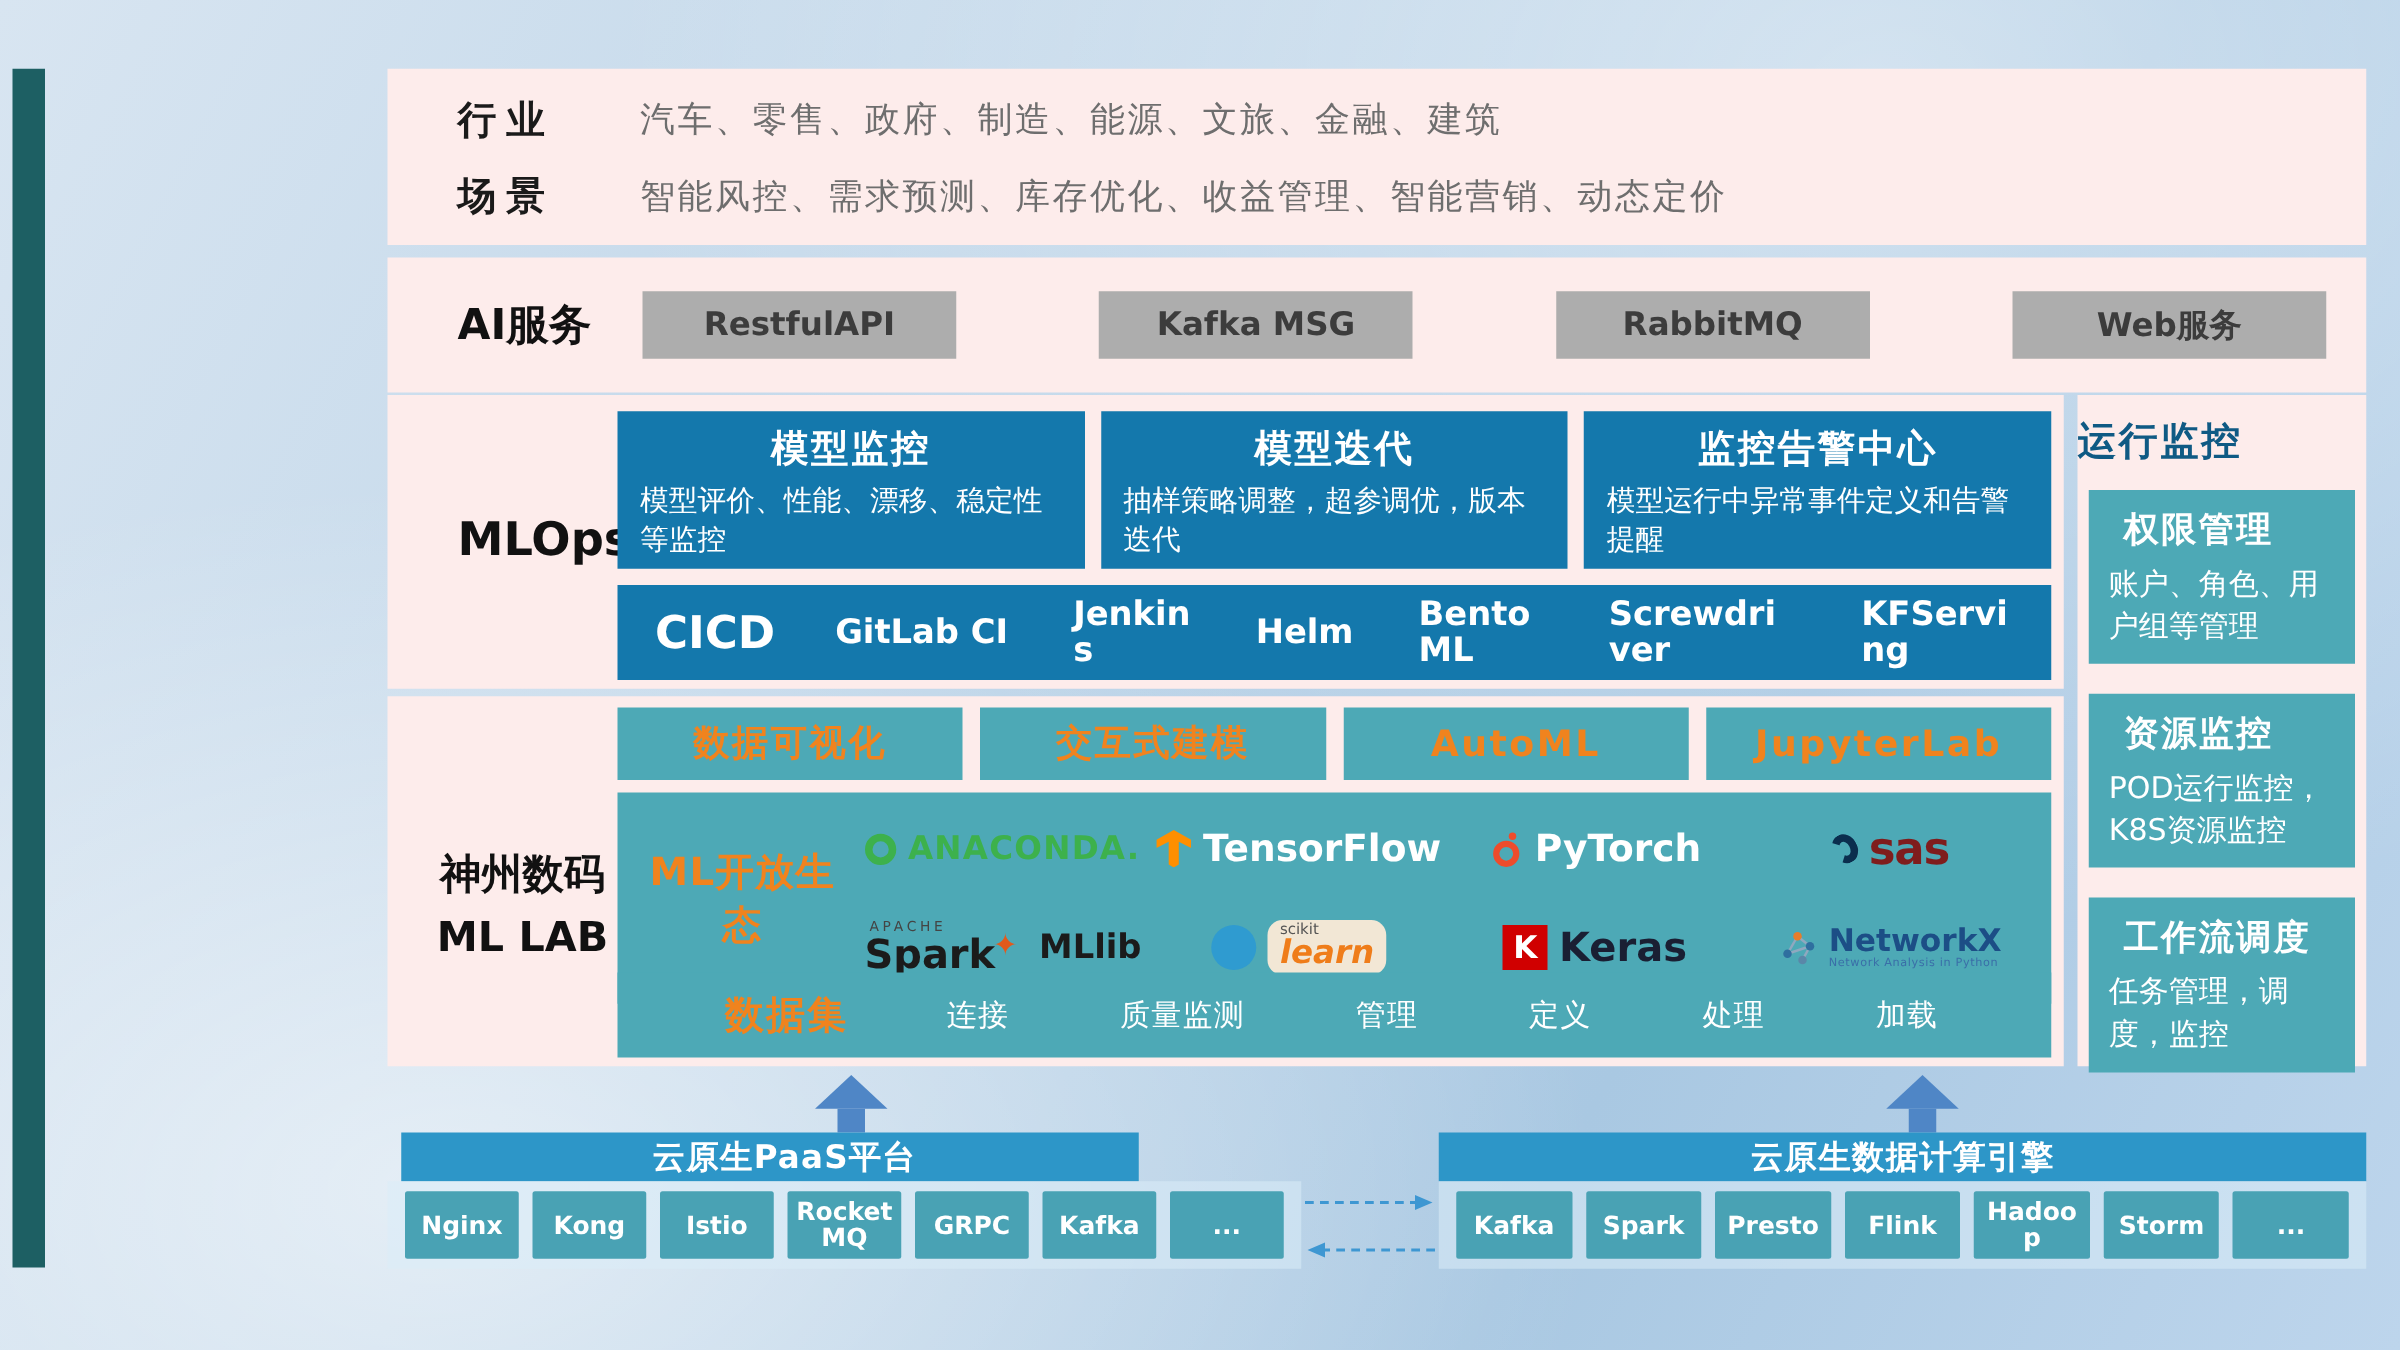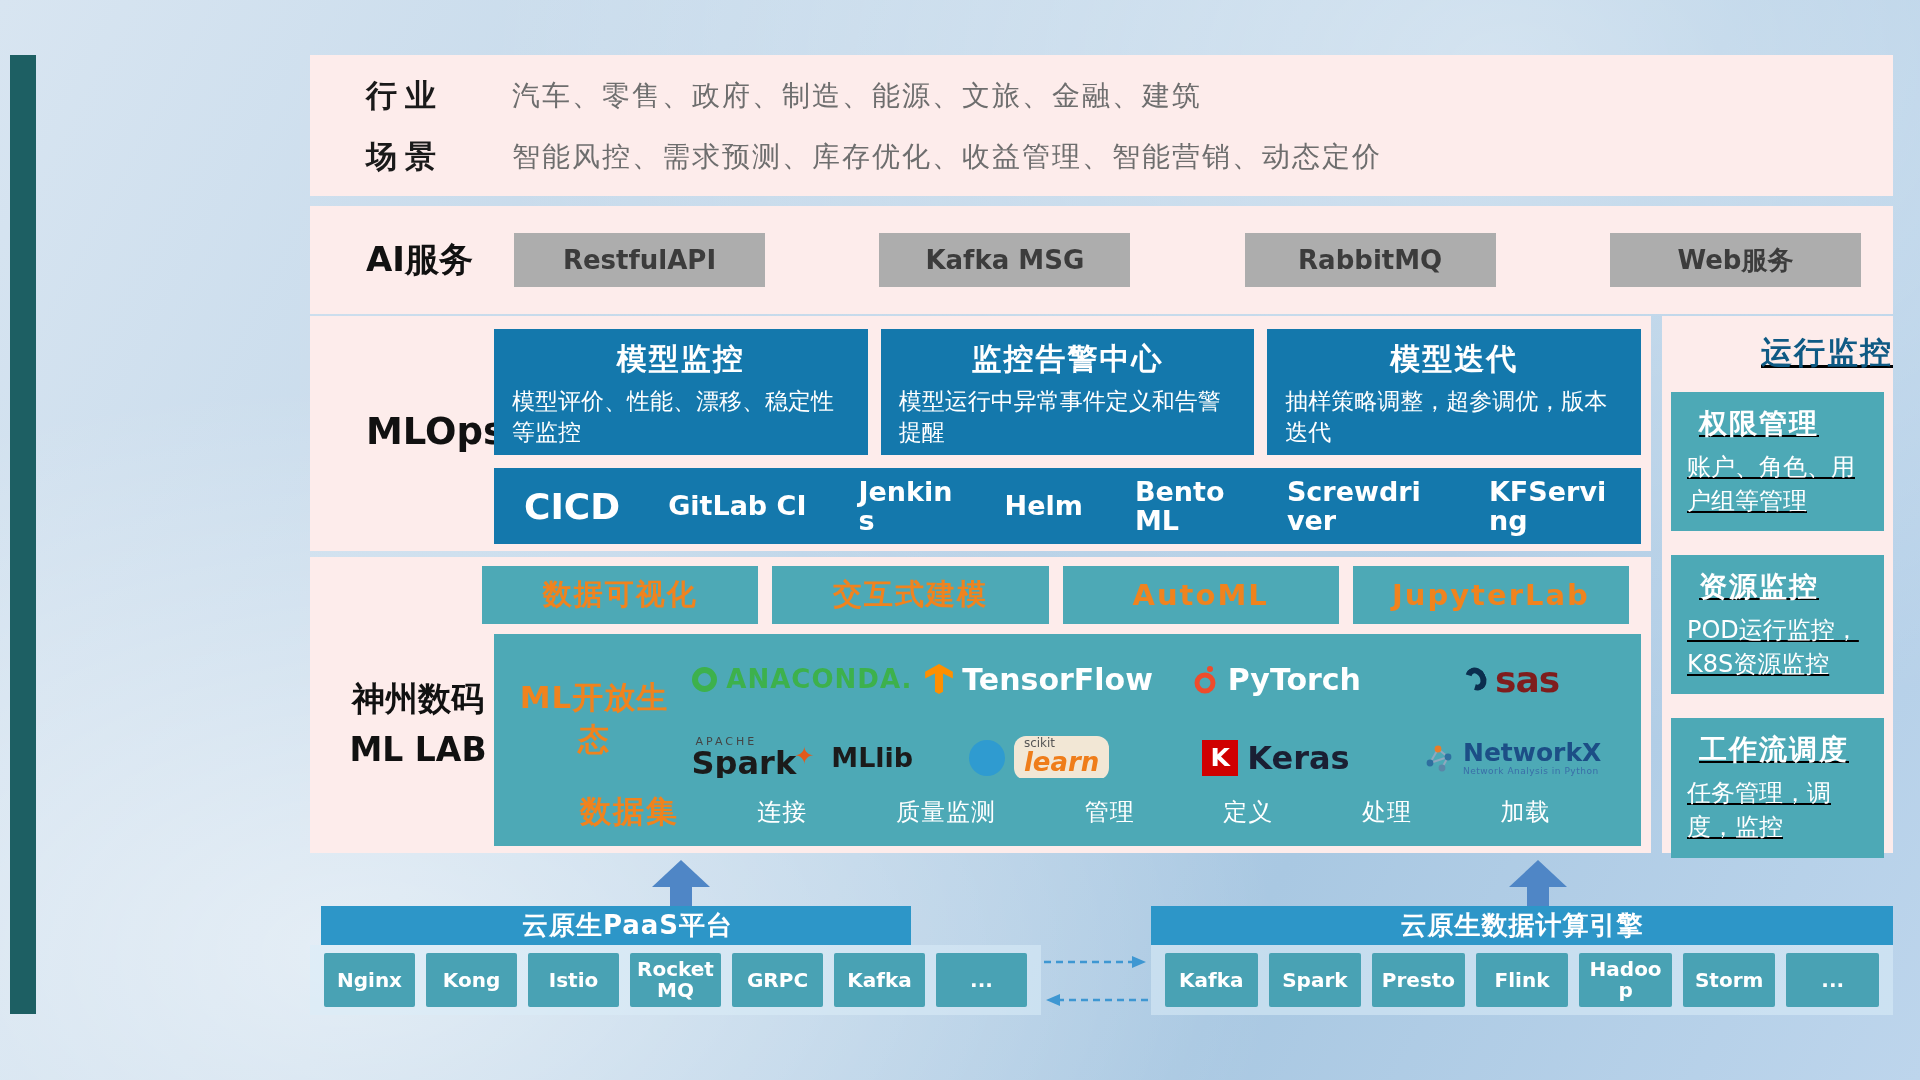--- a/index.html
+++ b/index.html
@@ -61,21 +61,21 @@
   .cicd-items { flex:1; display:flex; justify-content:space-between; align-items:center; }
   .cicd-item { font-size:27px; font-weight:bold; line-height:1.08; word-break:break-all; }
   .cicd-item:nth-child(2) { width:94px; }
   .cicd-item:nth-child(4) { width:100px; }
   .cicd-item:nth-child(5) { width:150px; }
   .cicd-item:nth-child(6) { width:122px; }
 
   
   .row-mllab { position:absolute; left:310px; top:557px; width:1341px; height:296px; }
   .mllab-label { position:absolute; left:22px; top:116px; width:172px; text-align:center; font-size:33px; font-weight:bold; color:#111; line-height:1.55; }
-  .lab-top { position:absolute; left:172px; top:9px; width:1147px; height:58px; display:flex; gap:14px; }
+  .lab-top { position:absolute; left:184px; top:9px; width:1147px; height:58px; display:flex; gap:14px; }
   .lab-top-box {
     flex:1; background:#4da9b6; color:#f0831e; font-size:29px; font-weight:bold; letter-spacing:2px;
     display:flex; align-items:center; justify-content:center;
   }
   .eco-box { position:absolute; left:184px; top:77px; width:1147px; height:169px; background:#4da9b6; display:flex; align-items:center; padding:0 10px; }
   .eco-label { width:180px; text-align:center; color:#f0831e; font-size:31px; font-weight:bold; letter-spacing:1px; }
   .eco-grid { flex:1; height:100%; display:grid; grid-template-columns:repeat(4,1fr); grid-auto-rows:1fr; align-items:center; justify-items:center; padding:6px 0; }
   .logo { display:flex; align-items:center; gap:9px; }
 
   .ana-ring { width:25px; height:25px; border:6px solid #3db14c; border-radius:50%; }
@@ -107,21 +107,21 @@
   .nx-sub { color:#3a6ea8; font-size:9px; letter-spacing:0.5px; }
 
   .data-bar {
     position:absolute; left:184px; top:221px; width:1147px; height:68px; background:#4da9b6;
     display:flex; align-items:center; padding:0 46px 0 86px;
   }
   .data-label { color:#f0831e; font-size:31px; font-weight:bold; letter-spacing:2px; }
   .data-items { flex:1; display:flex; justify-content:space-around; color:#fff; font-size:24px; margin-left:34px; letter-spacing:1px; }
 
   
-  .monitor-col { position:absolute; left:1662px; top:316px; width:231px; height:537px; display:flex; flex-direction:column; align-items:flex-end;text-decoration:underline; }
+  .monitor-col { position:absolute; left:1662px; top:316px; width:231px; height:537px; display:flex; flex-direction:column; align-items:flex-start; }
   .monitor-title { margin-top:16px; font-size:31px; font-weight:bold; color:#0f5a84; letter-spacing:2px; }
   .monitor-cards { margin-top:18px; width:100%; padding:0 9px; display:flex; flex-direction:column; gap:24px; }
   .monitor-card { background:#4da9b6; color:#fff; padding:13px 16px; min-height:128px; }
   .mon-title { font-size:28px; font-weight:bold; margin-bottom:8px; padding-left:12px; letter-spacing:2px; }
   .mon-desc { font-size:24px; line-height:1.4; }
 
   
   .up-arrow { position:absolute; top:860px; width:58px; }
   .arrow-head { width:0; height:0; border-left:29px solid transparent; border-right:29px solid transparent; border-bottom:27px solid #4f86c6; }
   .arrow-stem { width:22px; height:19px; background:#4f86c6; margin:0 auto; }
@@ -179,26 +179,26 @@
   </section>
 
   <section class="row-mlops pink">
     <div class="mlops-label">MLOps</div>
     <div class="mlops-cards">
       <div class="mlops-card">
         <div class="mc-title">模型监控</div>
         <div class="mc-desc">模型评价、性能、漂移、稳定性等监控</div>
       </div>
       <div class="mlops-card">
+        <div class="mc-title">模型迭代</div>
+        <div class="mc-desc">抽样策略调整，超参调优，版本迭代</div>
+      </div>
+      <div class="mlops-card">
         <div class="mc-title">监控告警中心</div>
         <div class="mc-desc">模型运行中异常事件定义和告警提醒</div>
-      </div>
-      <div class="mlops-card">
-        <div class="mc-title">模型迭代</div>
-        <div class="mc-desc">抽样策略调整，超参调优，版本迭代</div>
       </div>
     </div>
     <div class="cicd-bar">
       <div class="cicd-label">CICD</div>
       <div class="cicd-items">
         <span class="cicd-item">GitLab CI</span>
         <span class="cicd-item">Jenkins</span>
         <span class="cicd-item">Helm</span>
         <span class="cicd-item">BentoML</span>
         <span class="cicd-item">Screwdriver</span>

